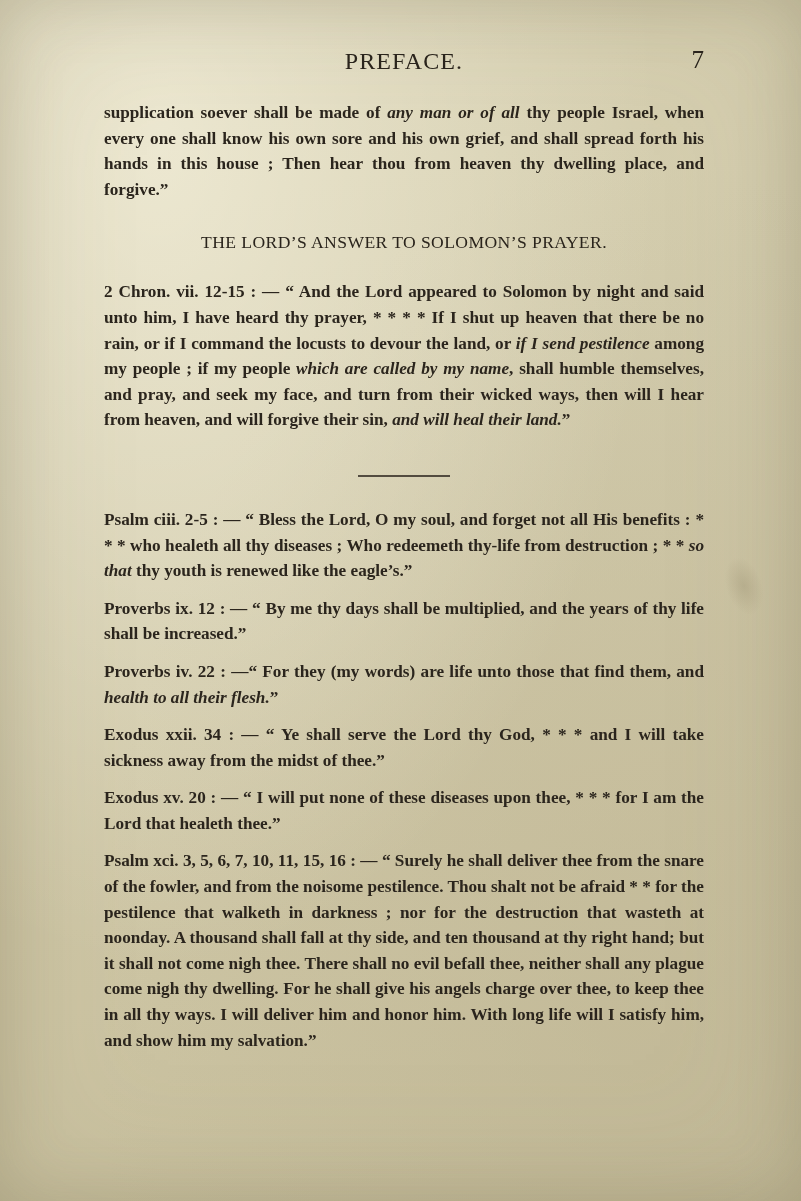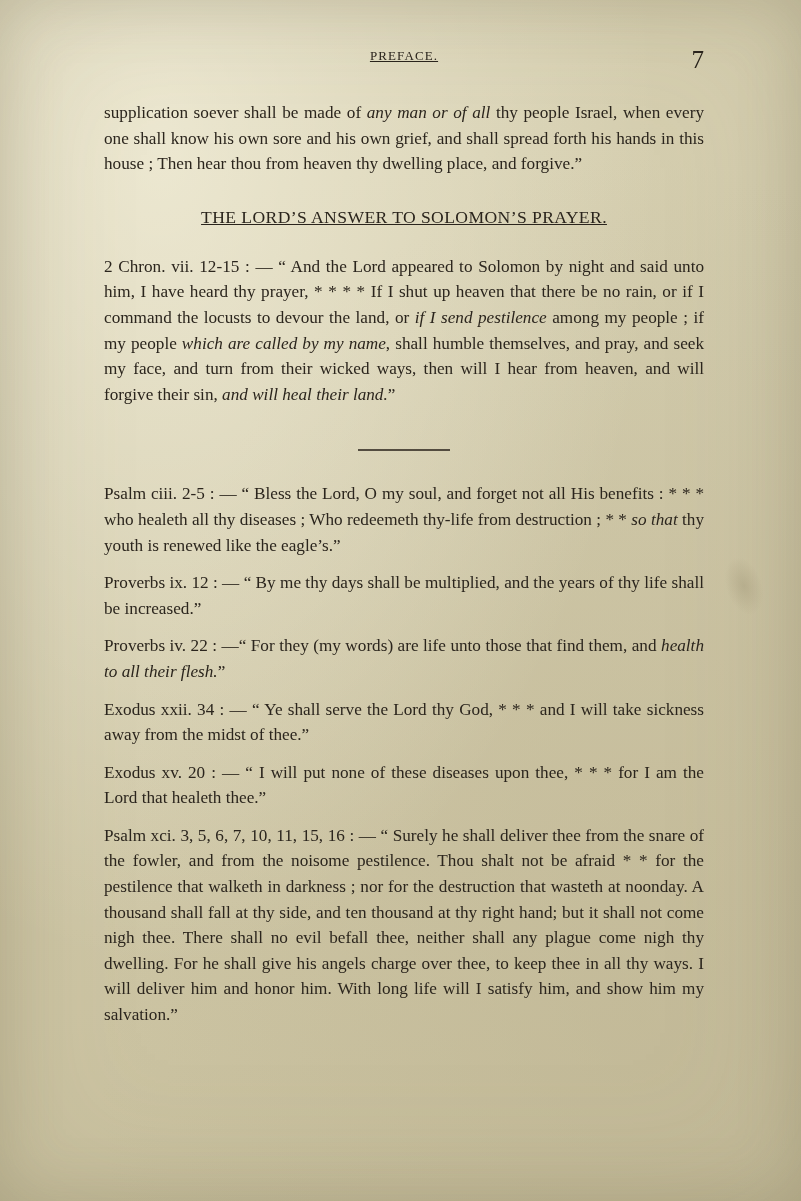--- a/index.html
+++ b/index.html
@@ -32,48 +32,47 @@
   .header {
     position: relative;
     height: 34px;
     margin-bottom: 18px;
   }
   .header-title {
     position: absolute;
     left: 50%;
     transform: translateX(-50%);
     top: 0;
-    font-size: 13px;
+    font-size: 24px;
     letter-spacing: 1.1px;
     font-family: "Liberation Serif", serif;
     color: #2a241c;
-    text-decoration: underline;
   }
   .header-pageno {
     position: absolute;
     right: 0;
     top: -2px;
     font-size: 25px;
     color: #2a241c;
     font-family: "Liberation Serif", serif;
   }
   p {
     margin: 0 0 0 0;
     font-size: 17.2px;
     line-height: 25.6px;
     text-align: justify;
     color: #2b251d;
+    font-weight: bold;
   }
   .section-title {
     text-align: center;
     font-size: 17.6px;
     letter-spacing: 0.4px;
     margin: 30px 0 26px 0;
     color: #2a241c;
-    text-decoration: underline;
   }
   .blk { margin-top: 0; }
   .rule-wrap {
     margin: 30px 0 26px 0;
     text-align: center;
   }
   .rule {
     display: inline-block;
     width: 92px;
     height: 2px;

